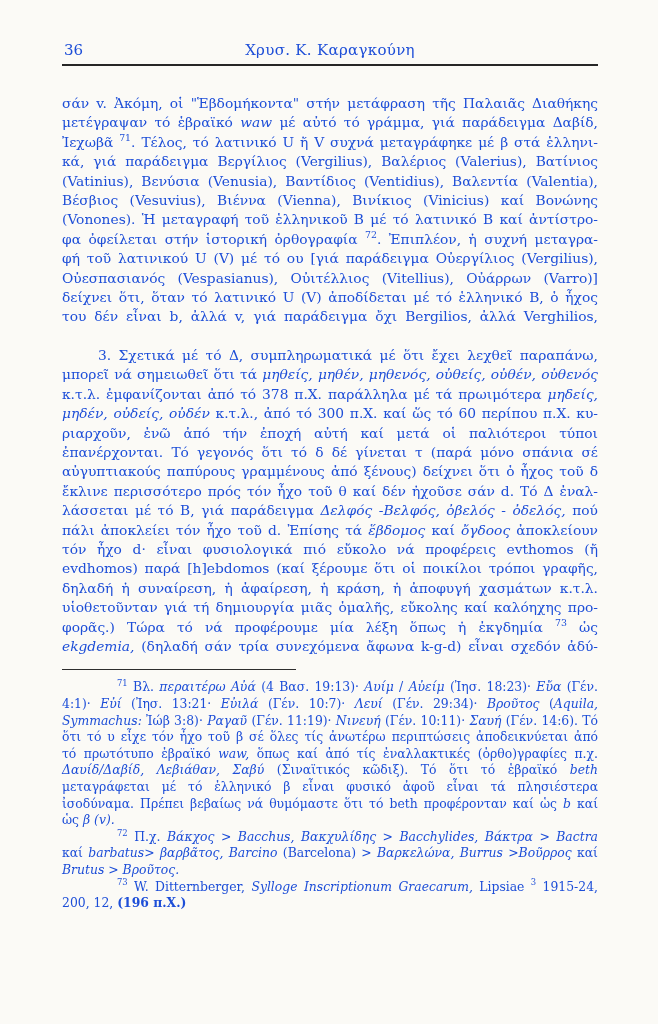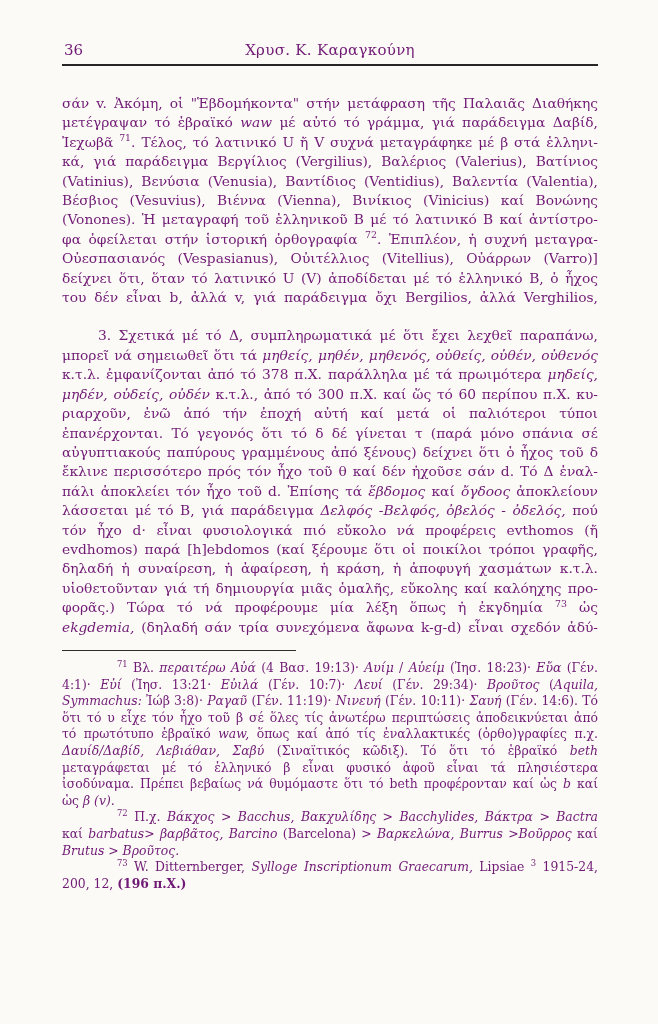--- a/index.html
+++ b/index.html
@@ -1,21 +1,21 @@
 <!DOCTYPE html>
 <html><head>
 <meta charset="utf-8">
 <style>
   html,body{margin:0;padding:0;background:#e8e6e0;}
   .page{
     position:relative;
     width:658px;height:1024px;
     margin:0 auto;
     background:#fbfaf6;
-    color:#701a75;
+    color:#1d4ed8;
     box-sizing:border-box;
     padding:38px 60px 0 62px;
     overflow:hidden;
     font-family:"DejaVu Serif","Liberation Serif",serif;
   }
   .page-header{position:relative;height:21px;}
   .page-number{position:absolute;left:2px;bottom:0;font-size:15px;}
   .running-title{position:absolute;left:0;right:0;bottom:0;text-align:center;font-size:15px;letter-spacing:.3px;}
   .header-rule{border-top:2px solid #262626;margin-top:5px;height:0;}
   .body-text{margin-top:28px;font-size:13.8px;line-height:19.4px;}
@@ -46,35 +46,36 @@
   <main class="body-text">
     <div class="paragraph">
         <div class="tline"><span>σάν v. Ἀκόμη, οἱ "Ἑβδομήκοντα" στήν μετάφραση τῆς Παλαιᾶς Διαθήκης</span></div>
         <div class="tline"><span>μετέγραψαν τό ἑβραϊκό </span><span class="st-i">waw</span><span> μέ αὐτό τό γράμμα, γιά παράδειγμα Δαβίδ,</span></div>
         <div class="tline"><span>Ἰεχωβᾶ </span><span class="st-sup">71</span><span>. Τέλος, τό λατινικό U ἤ V συχνά μεταγράφηκε μέ β στά ἑλληνι-</span></div>
         <div class="tline"><span>κά, γιά παράδειγμα Βεργίλιος (Vergilius), Βαλέριος (Valerius), Βατίνιος</span></div>
         <div class="tline"><span>(Vatinius), Βενύσια (Venusia), Βαντίδιος (Ventidius), Βαλεντία (Valentia),</span></div>
         <div class="tline"><span>Βέσβιος (Vesuvius), Βιέννα (Vienna), Βινίκιος (Vinicius) καί Βονώνης</span></div>
         <div class="tline"><span>(Vonones). Ἡ μεταγραφή τοῦ ἑλληνικοῦ Β μέ τό λατινικό Β καί ἀντίστρο-</span></div>
         <div class="tline"><span>φα ὀφείλεται στήν ἱστορική ὀρθογραφία </span><span class="st-sup">72</span><span>. Ἐπιπλέον, ἡ συχνή μεταγρα-</span></div>
+        <div class="tline"><span>φή τοῦ λατινικού U (V) μέ τό ου [γιά παράδειγμα Οὐεργίλιος (Vergilius),</span></div>
         <div class="tline"><span>Οὐεσπασιανός (Vespasianus), Οὐιτέλλιος (Vitellius), Οὐάρρων (Varro)]</span></div>
         <div class="tline"><span>δείχνει ὅτι, ὅταν τό λατινικό U (V) ἀποδίδεται μέ τό ἑλληνικό Β, ὁ ἦχος</span></div>
         <div class="tline"><span>του δέν εἶναι b, ἀλλά v, γιά παράδειγμα ὄχι Bergilios, ἀλλά Verghilios,</span></div>
       </div>
     <div class="paragraph para-gap indent-first">
         <div class="tline"><span>3. Σχετικά μέ τό Δ, συμπληρωματικά μέ ὅτι ἔχει λεχθεῖ παραπάνω,</span></div>
         <div class="tline"><span>μπορεῖ νά σημειωθεῖ ὅτι τά </span><span class="st-i">μηθείς, μηθέν, μηθενός, οὐθείς, οὐθέν, οὐθενός</span></div>
         <div class="tline"><span>κ.τ.λ. ἐμφανίζονται ἀπό τό 378 π.Χ. παράλληλα μέ τά πρωιμότερα </span><span class="st-i">μηδείς,</span></div>
         <div class="tline"><span class="st-i">μηδέν, οὐδείς, οὐδέν</span><span> κ.τ.λ., ἀπό τό 300 π.Χ. καί ὥς τό 60 περίπου π.Χ. κυ-</span></div>
         <div class="tline"><span>ριαρχοῦν, ἐνῶ ἀπό τήν ἐποχή αὐτή καί μετά οἱ παλιότεροι τύποι</span></div>
         <div class="tline"><span>ἐπανέρχονται. Τό γεγονός ὅτι τό δ δέ γίνεται τ (παρά μόνο σπάνια σέ</span></div>
         <div class="tline"><span>αὐγυπτιακούς παπύρους γραμμένους ἀπό ξένους) δείχνει ὅτι ὁ ἦχος τοῦ δ</span></div>
         <div class="tline"><span>ἔκλινε περισσότερο πρός τόν ἦχο τοῦ θ καί δέν ἠχοῦσε σάν d. Τό Δ ἐναλ-</span></div>
+        <div class="tline"><span>λάσσεται μέ τό Β, γιά παράδειγμα </span><span class="st-i">Δελφός -Βελφός, ὀβελός - ὀδελός,</span><span> πού</span></div>
         <div class="tline"><span>πάλι ἀποκλείει τόν ἦχο τοῦ d. Ἐπίσης τά </span><span class="st-i">ἕβδομος</span><span> καί </span><span class="st-i">ὄγδοος</span><span> ἀποκλείουν</span></div>
-        <div class="tline"><span>λάσσεται μέ τό Β, γιά παράδειγμα </span><span class="st-i">Δελφός -Βελφός, ὀβελός - ὀδελός,</span><span> πού</span></div>
         <div class="tline"><span>τόν ἦχο d· εἶναι φυσιολογικά πιό εὔκολο νά προφέρεις evthomos (ἤ</span></div>
         <div class="tline"><span>evdhomos) παρά [h]ebdomos (καί ξέρουμε ὅτι οἱ ποικίλοι τρόποι γραφῆς,</span></div>
         <div class="tline"><span>δηλαδή ἡ συναίρεση, ἡ ἀφαίρεση, ἡ κράση, ἡ ἀποφυγή χασμάτων κ.τ.λ.</span></div>
         <div class="tline"><span>υἱοθετοῦνταν γιά τή δημιουργία μιᾶς ὁμαλῆς, εὔκολης καί καλόηχης προ-</span></div>
         <div class="tline"><span>φορᾶς.) Τώρα τό νά προφέρουμε μία λέξη ὅπως ἡ ἐκγδημία </span><span class="st-sup">73</span><span> ὡς</span></div>
         <div class="tline"><span class="st-i">ekgdemia,</span><span> (δηλαδή σάν τρία συνεχόμενα ἄφωνα k-g-d) εἶναι σχεδόν ἀδύ-</span></div>
       </div>
   </main>
 
   <footer class="footnotes">

